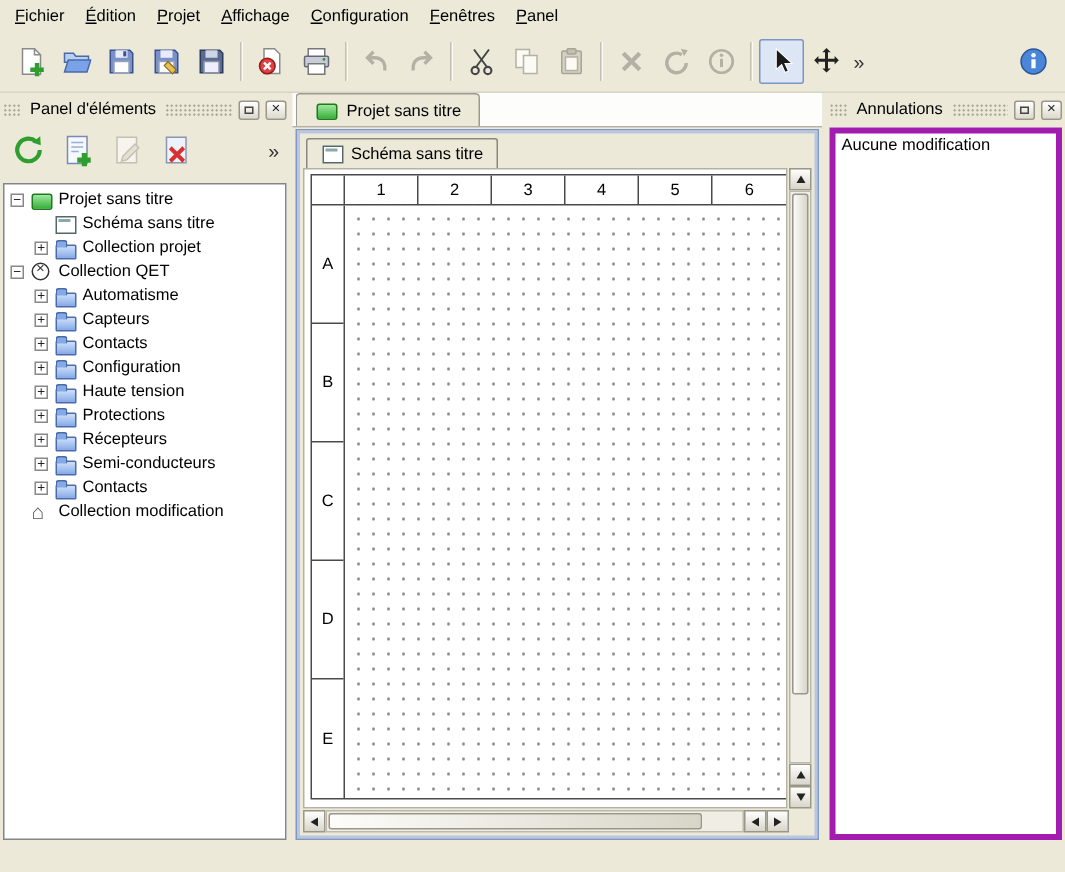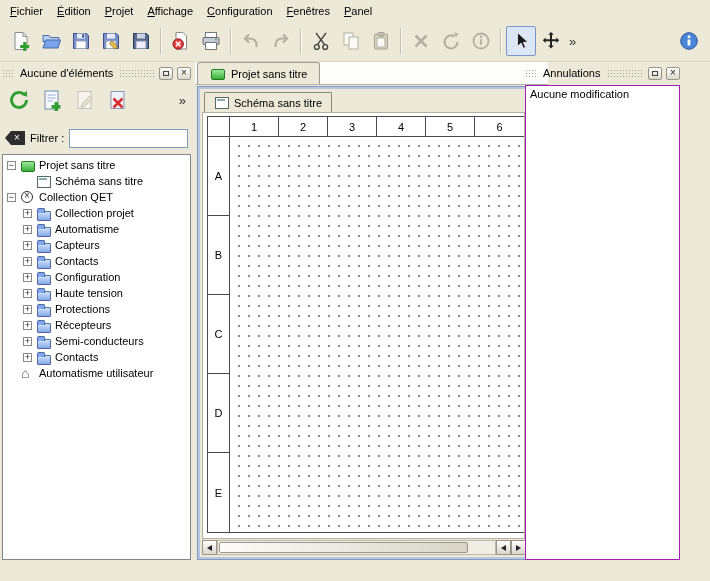--- a/index.html
+++ b/index.html
@@ -17,21 +17,21 @@
   .tbtn{width:30px;height:30px;display:flex;align-items:center;justify-content:center;
         border:1px solid transparent;border-radius:2px;background:transparent}
   .tbtn.pressed{border:1px solid #7a96c8;background:#dde6f4}
   .tsep{width:2px;height:26px;margin:0 4px;border-left:1px solid #c4c0b2;border-right:1px solid #fbfaf4}
   .toolbar .chev{font-size:13px;color:#333;padding:0 3px}
   .spacer{flex:1}
 
   
   .dock{position:absolute;top:62px;bottom:19px;display:flex;flex-direction:column}
   .dock-left{left:0;width:193px}
-  .dock-right{left:523px;width:159px}
+  .dock-right{left:551px;width:159px}
   .dock-title{height:16px;display:flex;align-items:center;gap:4px;margin:3px 2px 1px 2px}
   .grip{height:9px;background-image:radial-gradient(#a39f90 32%,transparent 36%);background-size:3px 3px}
   .grip.lead{flex:0 0 12px}
   .grip.fill{flex:1}
   .dock-title .lbl{padding:0 2px;white-space:nowrap}
   .dock-btn{width:14px;height:13px;border:1px solid #9a978a;border-radius:2px;
             background:linear-gradient(#ffffff,#dcd9cc);display:flex;align-items:center;justify-content:center}
   .float-glyph{width:6px;height:5px;border:1px solid #444}
   .close-glyph{font-size:10px;line-height:1;color:#222}
 
@@ -106,21 +106,21 @@
   .sb-thumb{position:absolute;background:linear-gradient(90deg,#fdfcf9,#d8d5c8);border:1px solid #9a978a;border-radius:2px}
   .vthumb{left:1px;right:1px;top:1px;height:88%}
   .hthumb{top:1px;bottom:1px;left:1px;width:90%}
   .tri-up{width:0;height:0;border-left:3px solid transparent;border-right:3px solid transparent;border-bottom:5px solid #222}
   .tri-down{width:0;height:0;border-left:3px solid transparent;border-right:3px solid transparent;border-top:5px solid #222}
   .tri-left{width:0;height:0;border-top:3px solid transparent;border-bottom:3px solid transparent;border-right:5px solid #222}
   .tri-right{width:0;height:0;border-top:3px solid transparent;border-bottom:3px solid transparent;border-left:5px solid #222}
   .sb-corner{flex:0 0 15px}
 
   
-  .undo-list{flex:1;margin:3px 2px 2px 2px;border:1px solid #a21caf;background:#fff;padding:2px 4px}
+  .undo-list{flex:1;margin:3px 2px 2px 2px;border:4px solid #a21caf;background:#fff;padding:2px 4px}
 
   
   .statusbar{position:absolute;left:0;right:0;bottom:0;height:19px;background:#ece9d8}
 
   svg{display:block}
 </style>
 </head>
 <body>
 
 <div class="menubar">
@@ -294,21 +294,21 @@
           <circle cx="10" cy="5.8" r="1.5" fill="#fff"></circle>
           <path d="M8.6 8.5h2.8v6H8.6z" fill="#fff"></path>
         </svg>
       </span>
     </div>
 </div>
 
 <div class="dock dock-left">
   <div class="dock-title">
     <span class="grip lead"></span>
-    <span class="lbl">Aucune d'éléments</span>
+    <span class="lbl">Panel d'éléments</span>
     <span class="grip fill"></span>
     <span class="dock-btn">
         <span class="float-glyph"></span>
       </span>
     <span class="dock-btn">
         <span class="close-glyph">×</span>
       </span>
   </div>
 
   <div class="panel-toolbar">
@@ -342,50 +342,45 @@
         <span>
       <svg width="22" height="22" viewBox="0 0 22 22">
             <rect x="4" y="2.5" width="13" height="17" fill="#eef2fa" stroke="#8a96b0"></rect>
             <path d="M6.5 9.5l9 9M15.5 9.5l-9 9" stroke="#d83030" stroke-width="2.6"></path>
           </svg>
         </span>
       </div>
     <span class="chev">»</span>
   </div>
 
-  <div class="filter-row">
-    <span class="clear-btn"></span>
-    <span>Filtrer :</span>
-    <input class="filter-input" type="text" value="" style="">
-  </div>
 
   <div class="tree">
     <div class="tree-row lvl0">
       <span class="exp minus"></span>
       <span class="ic ic-project"></span>
       <span>Projet sans titre</span>
       </div>
     <div class="tree-row lvl1">
       <span class="exp spacer"></span>
       <span class="ic ic-schema"></span>
       <span>Schéma sans titre</span>
       </div>
+    <div class="tree-row lvl1">
+      <span class="exp plus"></span>
+      <span class="ic ic-folder"></span>
+      <span>Collection projet</span>
+      </div>
     <div class="tree-row lvl0">
       <span class="exp minus"></span>
       <span class="ic ic-qet"></span>
       <span>Collection QET</span>
       </div>
     <div class="tree-row lvl1">
       <span class="exp plus"></span>
       <span class="ic ic-folder"></span>
-      <span>Collection projet</span>
-      </div>
-    <div class="tree-row lvl1">
-      <span class="exp plus"></span>
-      <span class="ic ic-folder"></span>
       <span>Automatisme</span>
       </div>
     <div class="tree-row lvl1">
       <span class="exp plus"></span>
       <span class="ic ic-folder"></span>
       <span>Capteurs</span>
       </div>
     <div class="tree-row lvl1">
       <span class="exp plus"></span>
       <span class="ic ic-folder"></span>
@@ -417,21 +412,21 @@
       <span>Semi-conducteurs</span>
       </div>
     <div class="tree-row lvl1">
       <span class="exp plus"></span>
       <span class="ic ic-folder"></span>
       <span>Contacts</span>
       </div>
     <div class="tree-row lvl0">
       <span class="exp spacer"></span>
       <span class="ic ic-home"></span>
-      <span>Automatisme utilisateur</span>
+      <span>Collection modification</span>
       </div>
   </div>
 </div>
 
 <div class="workspace">
   <div class="proj-tabbar">
     <div class="proj-tab">
       <span class="ic ic-project"></span>
       <span>Projet sans titre</span>
     </div>

